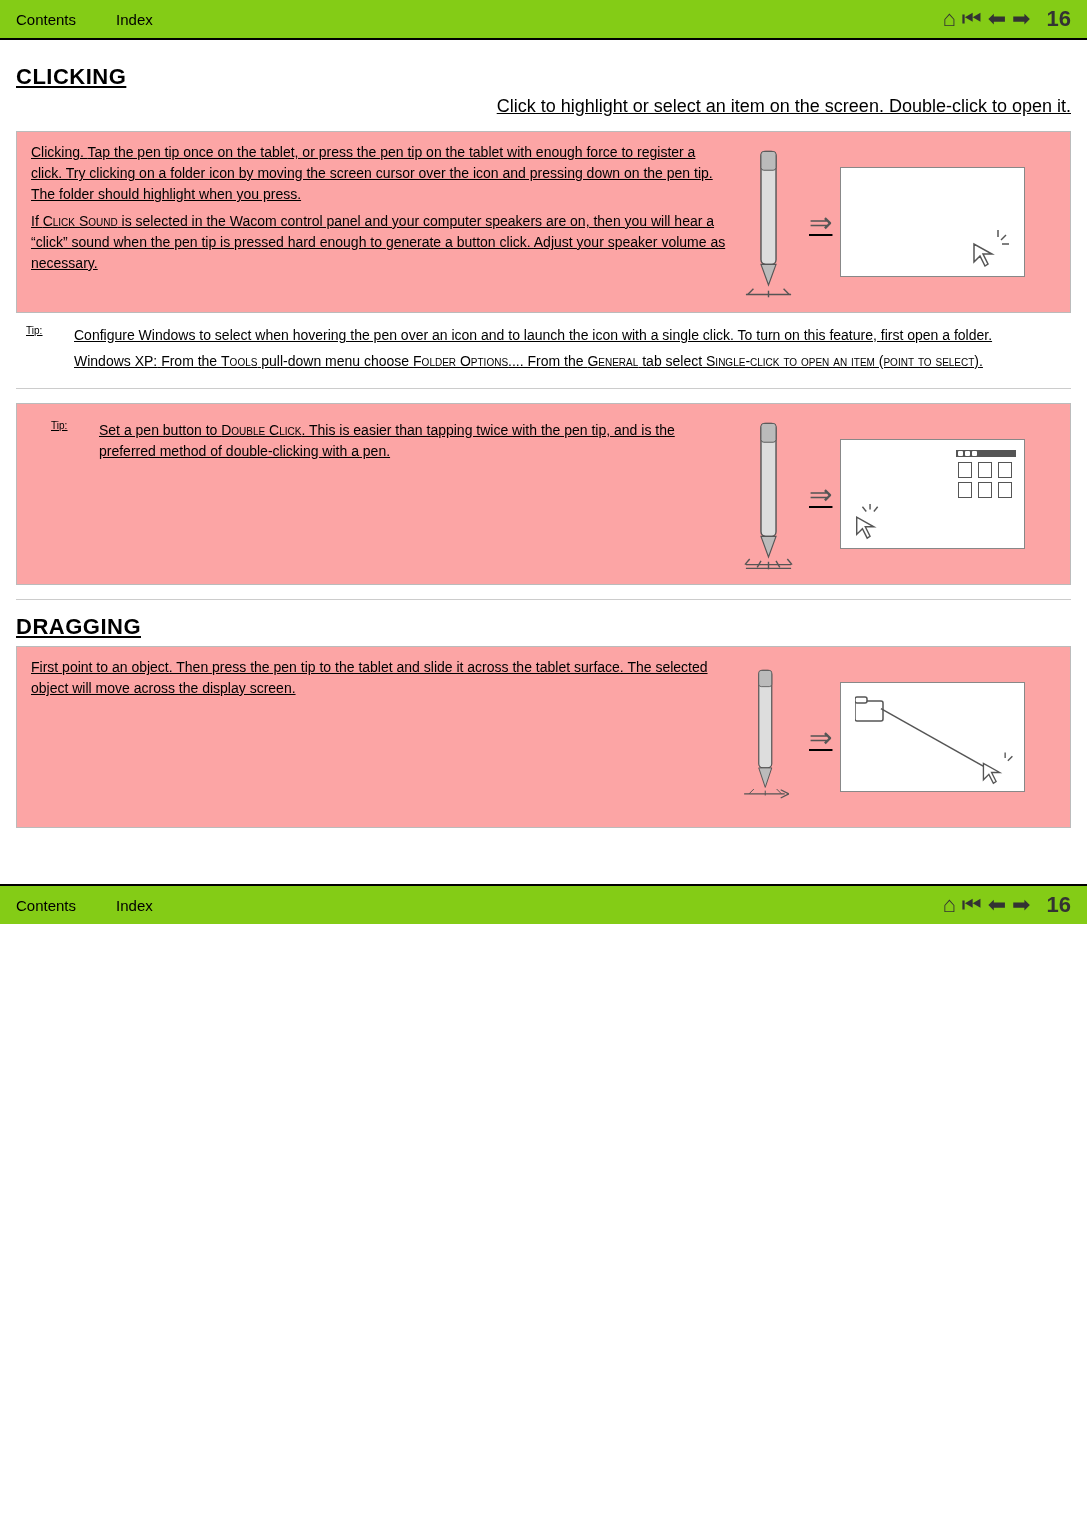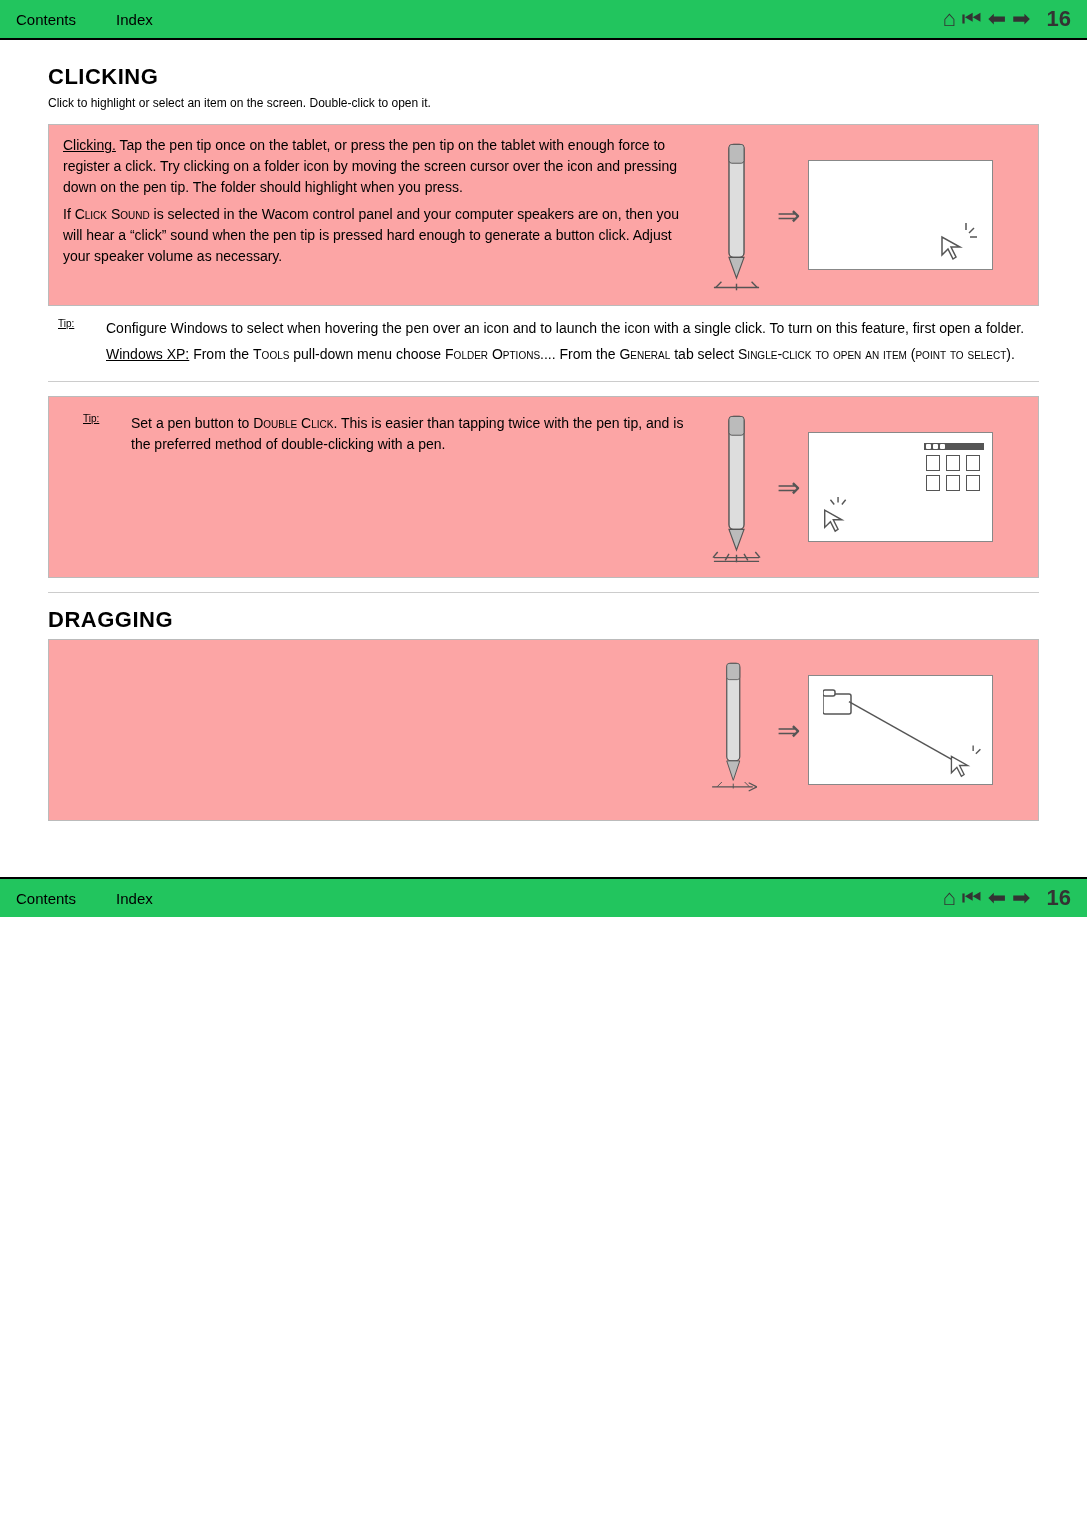--- a/index.html
+++ b/index.html
@@ -12,21 +12,21 @@
       font-size: 15px;
     }
 
     
     .nav-bar {
       display: flex;
       align-items: center;
       justify-content: space-between;
       padding: 6px 16px;
       border-bottom: 2px solid #000;
-      background: #22c55e;
+      background: #84cc16;
     }
     .nav-bar.bottom {
       border-bottom: none;
       border-top: 2px solid #000;
       margin-top: 20px;
     }
     .nav-links {
       display: flex;
       gap: 40px;
     }
@@ -46,33 +46,35 @@
       color: #333;
     }
     .page-number {
       font-size: 17px;
       font-weight: bold;
       margin-left: 10px;
     }
 
     
     .content {
-      padding: 24px 48px;
+      padding: 24px 16px;
+      text-decoration: underline;
     }
 
     
     .section-title {
       font-size: 22px;
       font-weight: bold;
       margin-bottom: 6px;
       letter-spacing: 0.5px;
     }
     .section-subtitle {
-      font-size: 12px;
+      font-size: 18px;
       margin-bottom: 14px;
+      text-align: right;
     }
 
     
     .content-block {
       border: 1px solid #bbb;
       padding: 10px 14px;
       margin-bottom: 12px;
       display: flex;
       gap: 10px;
       align-items: flex-start;
@@ -312,20 +314,21 @@
       </div>
     </div>
   </div>
 
   <hr class="divider">
 
   <div class="section-title">DRAGGING</div>
 
   <div class="content-block">
     <div class="content-block-text">
+      <p>First point to an object. Then press the pen tip to the tablet and slide it across the tablet surface. The selected object will move across the display screen.</p>
     </div>
 
     <div class="illus-area">
 
       <svg class="pen-illus" viewBox="0 0 80 180" xmlns="http://www.w3.org/2000/svg">
         <rect x="28" y="8" width="16" height="120" rx="5" ry="5" fill="#ddd" stroke="#555" stroke-width="1.5"></rect>
         <rect x="28" y="8" width="16" height="20" rx="3" fill="#bbb" stroke="#555" stroke-width="1"></rect>
         <polygon points="28,128 44,128 36,152" fill="#bbb" stroke="#555" stroke-width="1.2"></polygon>
 
         <line x1="10" y1="160" x2="60" y2="160" stroke="#555" stroke-width="1.5"></line>

